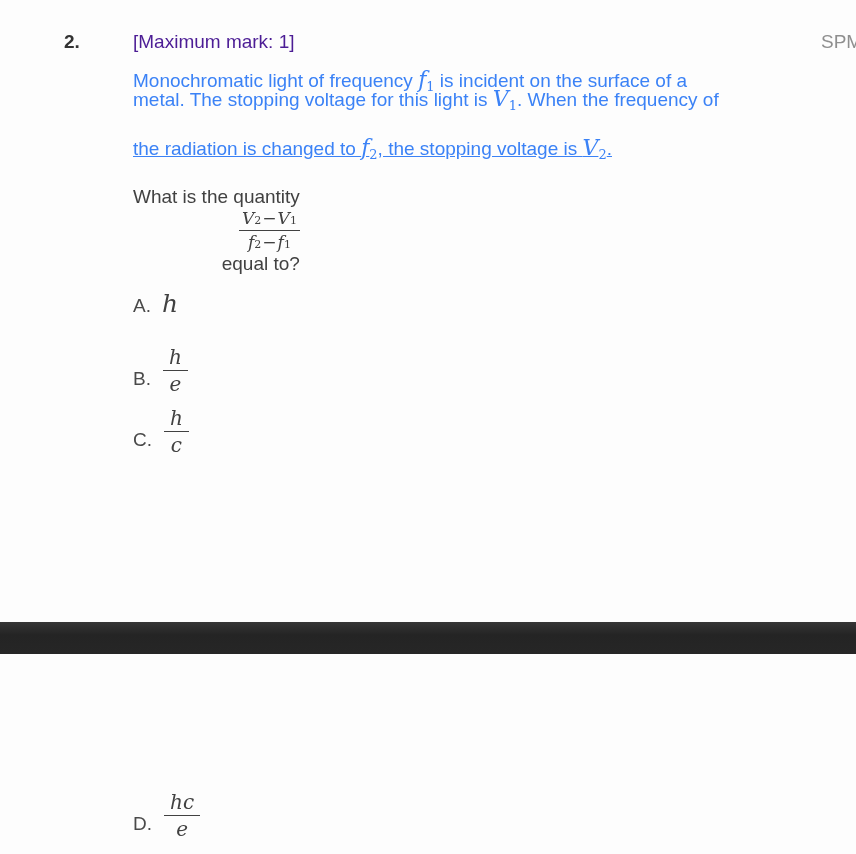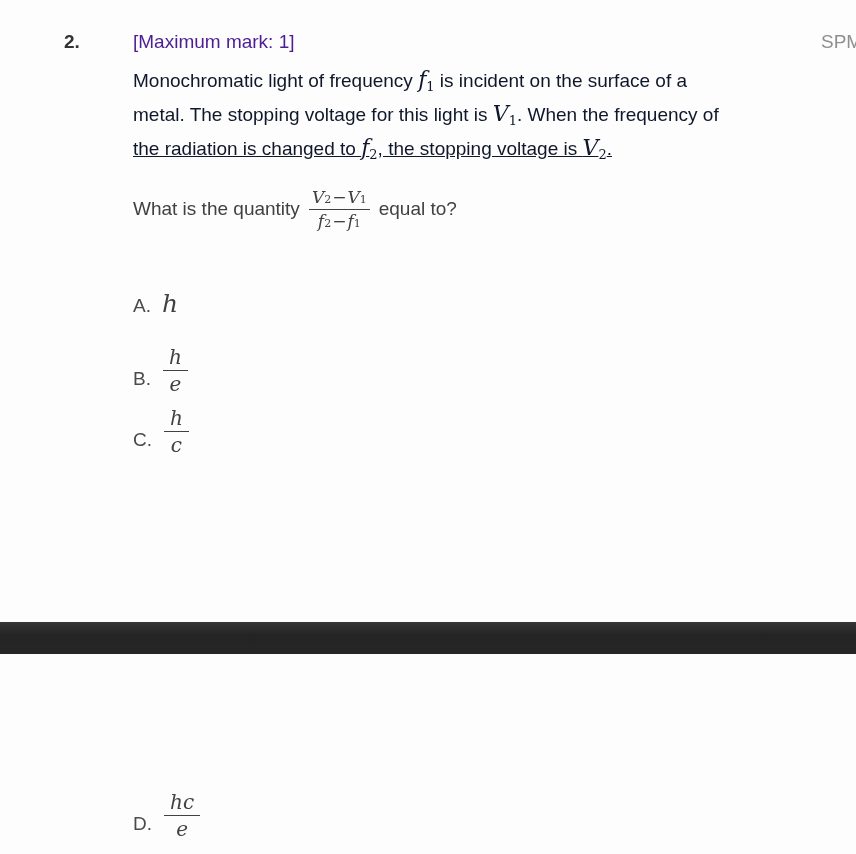--- a/index.html
+++ b/index.html
@@ -19,45 +19,45 @@
   .qmark {
     position: absolute; left: 133px; top: 31px;
     font-size: 19px; color: #4c1d95;
   }
   .source-tag {
     position: absolute; left: 821px; top: 31px;
     font-size: 19px; color: #8f8f8f; white-space: nowrap;
   }
   .bodyline {
     position: absolute; left: 133px; white-space: nowrap;
-    font-size: 19px; line-height: 26px; color: #0f172a;
+    font-size: 19px; line-height: 26px; color: #3b82f6;
   }
   .l1 { top: 68px; }
-  .l2 { top: 102px; }
+  .l2 { top: 87px; }
   .l3 { top: 136px; text-decoration: underline; }
 
   
   .mi {
     font-family: "DejaVu Serif", serif;
     font-style: italic;
     font-size: 22px;
     line-height: 1;
   }
   .msub {
     font-family: "DejaVu Serif", serif;
     font-style: normal;
     font-size: 13px;
     vertical-align: -4px;
   }
 
   
   .prompt {
     position: absolute; left: 133px; top: 186px; height: 46px;
-    display: flex; align-items: center; gap: 9px;
-    font-size: 19px; white-space: nowrap;
+    display: flex; align-items: flex-end; gap: 2px;
+    font-size: 19px; white-space: nowrap; flex-direction: column;
   }
   .frac {
     display: inline-flex; flex-direction: column; align-items: center;
     font-family: "DejaVu Serif", serif; font-style: italic; line-height: 1;
   }
   .frac .num {
     border-bottom: 1.5px solid #414141;
     padding: 0 3px 3px 3px;
     display: inline-flex; align-items: baseline;
   }

